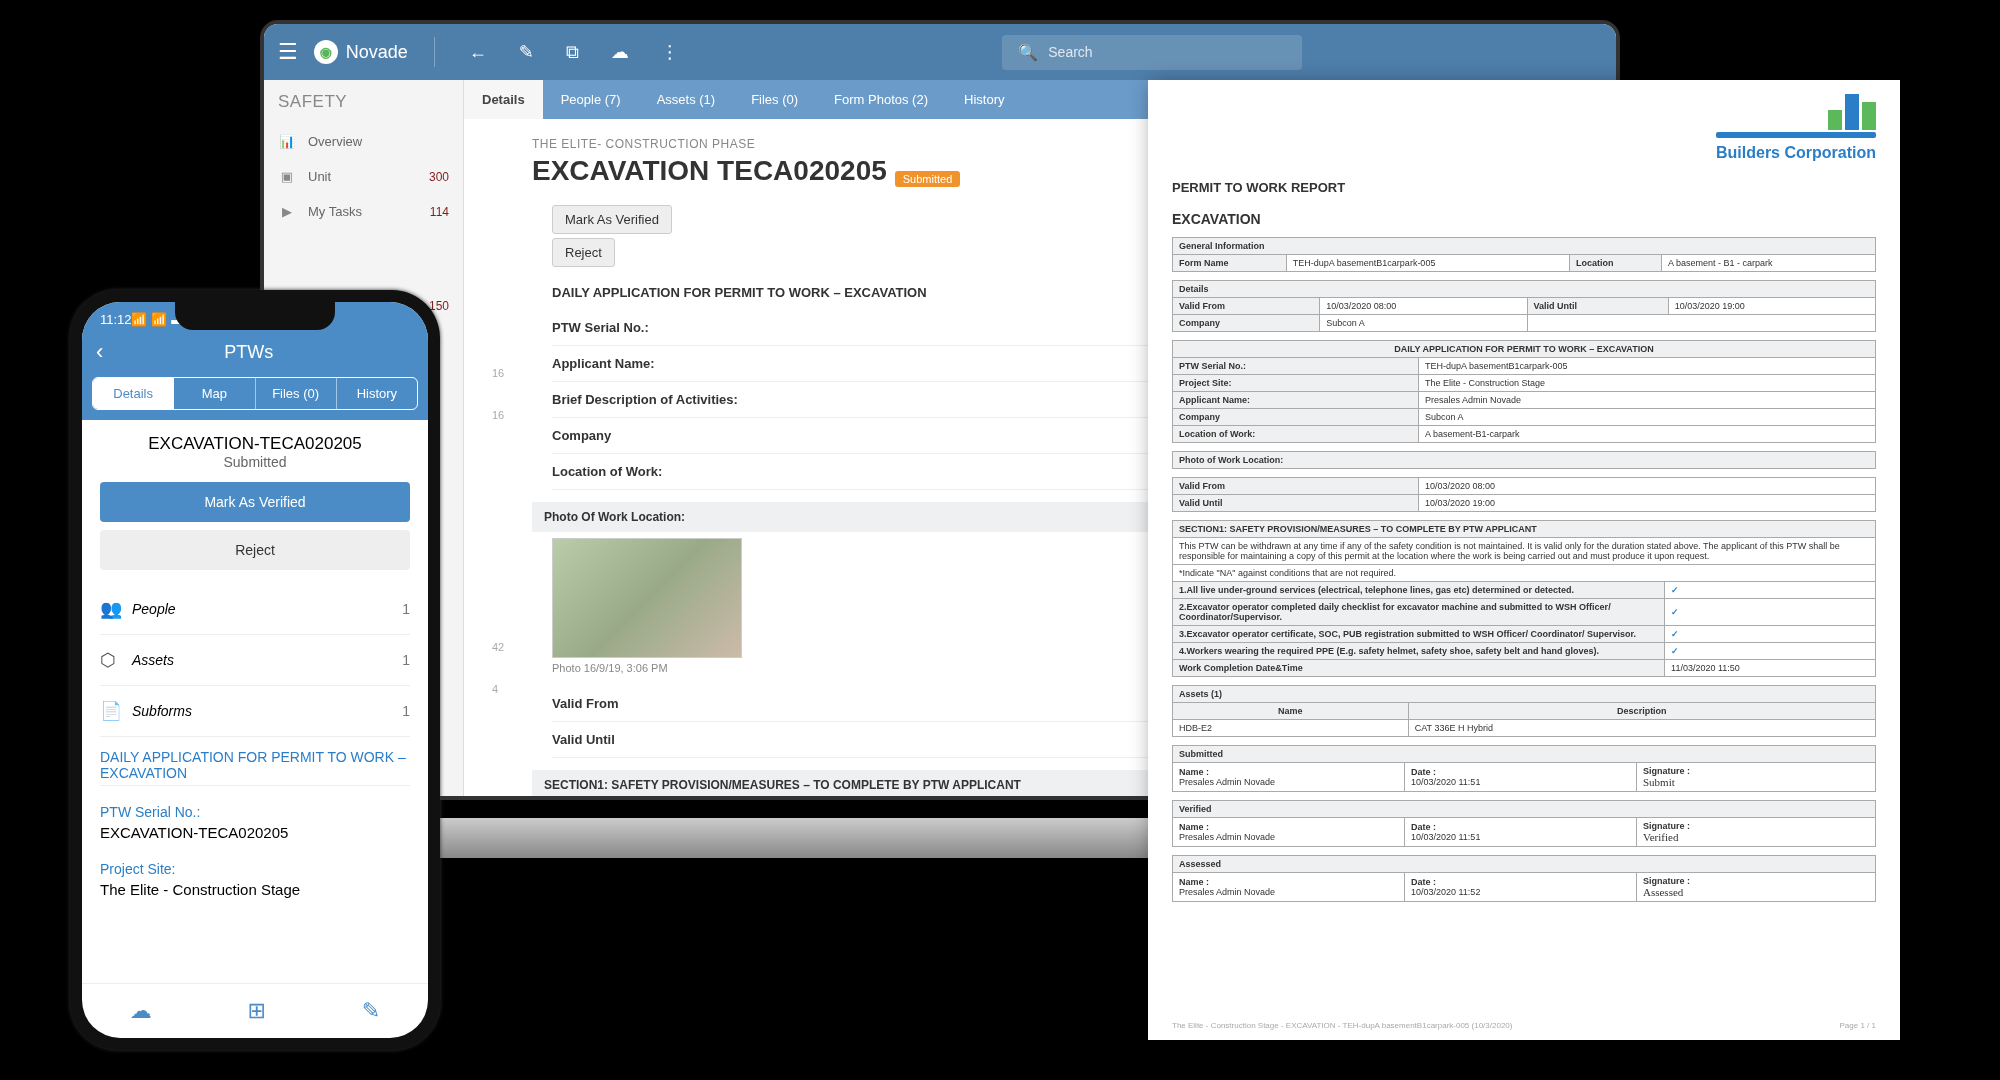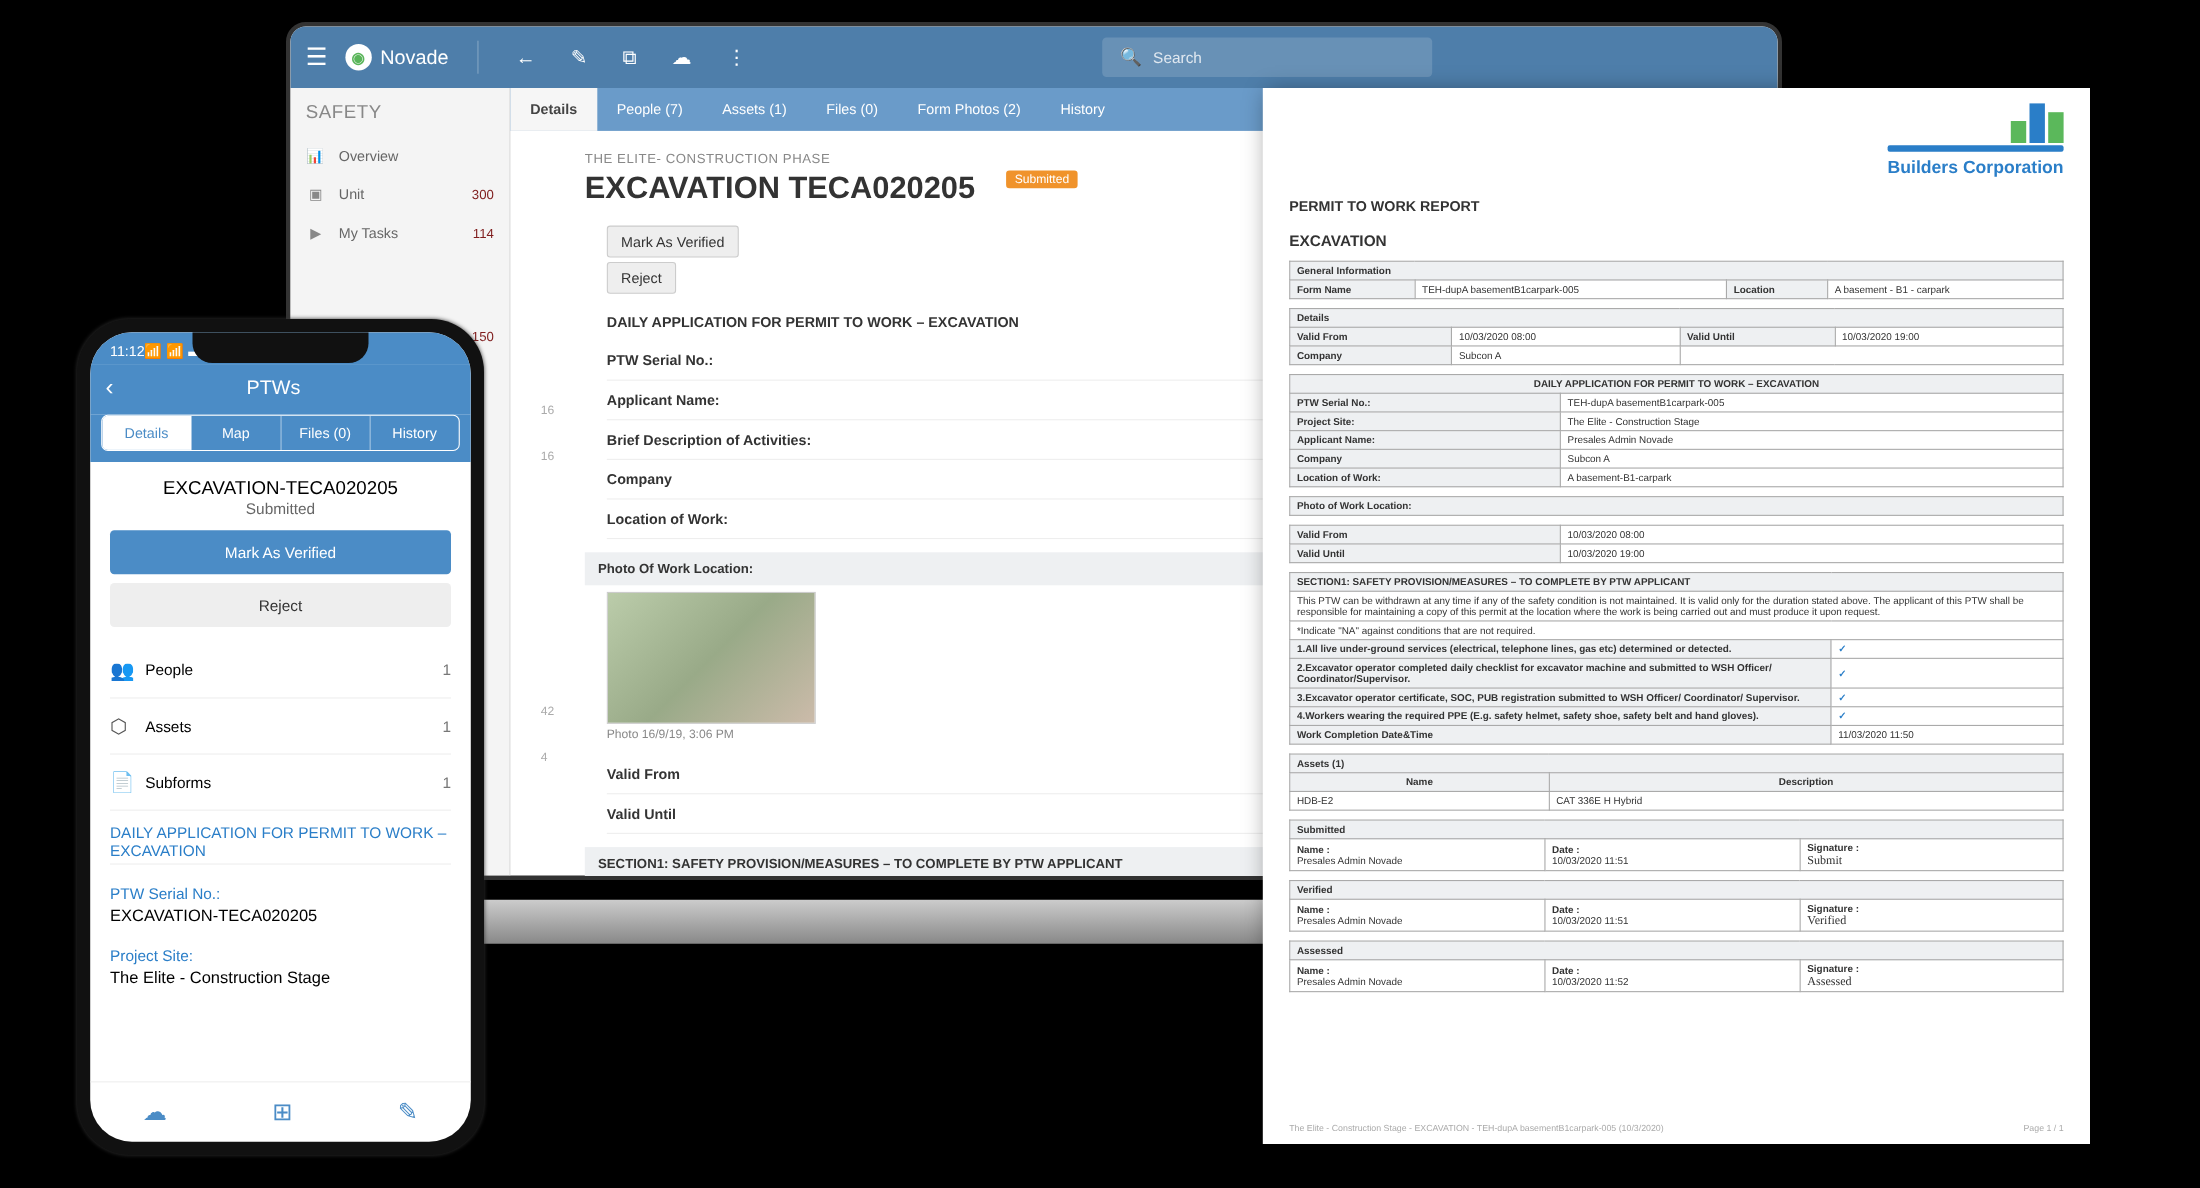--- a/index.html
+++ b/index.html
@@ -31,21 +31,21 @@
 .main-col { flex: 1; display: flex; flex-direction: column; overflow: hidden; }
 .tabs { background: #6a9bc9; display: flex; }
 .tab { padding: 12px 18px; font-size: 13px; color: #fff; cursor: pointer; }
 .tab.active { background: #f6f6f6; color: #444; font-weight: bold; }
 
 .content { flex: 1; overflow-y: auto; padding: 18px 28px; color: #333; display: flex; }
 .gutter { width: 40px; font-size: 11px; color: #aaa; }
 .gutter div { height: 42px; }
 .form-area { flex: 1; }
 .sub-hdr { font-size: 12px; color: #888; letter-spacing: .5px; }
-.title-row { display: flex; align-items: flex-start; gap: 28px; margin: 4px 0 16px; }
+.title-row { display: flex; align-items: flex-end; gap: 8px; margin: 4px 0 16px; }
 .big-title { font-size: 28px; font-weight: bold; }
 .badge-sub { background: #f0932b; color: #fff; font-size: 11px; padding: 2px 8px; border-radius: 3px; }
 .btn-gray { background: #eee; border: 1px solid #ccc; padding: 6px 12px; font-size: 13px; border-radius: 3px; cursor: pointer; display: inline-block; margin: 2px 0; }
 .sec-title { font-weight: bold; font-size: 13px; margin: 16px 0 10px; }
 .row { display: flex; padding: 10px 0; border-bottom: 1px solid #eee; font-size: 13px; }
 .row .lbl { flex: 0 0 240px; font-weight: bold; }
 .row .val { flex: 1; text-align: right; color: #666; }
 .sec-band { background: #eef0f2; padding: 8px 12px; font-size: 12px; font-weight: bold; margin: 12px 0 6px; }
 .photo-box { width: 190px; height: 120px; background: linear-gradient(135deg,#bca,#9a8,#cba); border: 1px solid #ccc; }
 .photo-cap { font-size: 11px; color: #888; margin: 4px 0 12px; }
@@ -63,21 +63,21 @@
 .seg-btn { flex: 1; text-align: center; padding: 8px 0; font-size: 13px; color: #fff; cursor: pointer; border-right: 1px solid rgba(255,255,255,.5); }
 .seg-btn:last-child { border-right: none; }
 .seg-btn.active { background: #fff; color: #4b8cc6; }
 .p-body { flex: 1; overflow-y: auto; padding: 14px 18px; font-size: 14px; }
 .p-title { text-align: center; font-size: 17px; font-weight: 500; }
 .p-status-txt { text-align: center; color: #666; font-size: 14px; margin-bottom: 12px; }
 .p-btn-blue { background: #4b8cc6; color: #fff; text-align: center; padding: 12px; border-radius: 4px; margin-bottom: 8px; cursor: pointer; }
 .p-btn-gray { background: #eee; color: #333; text-align: center; padding: 12px; border-radius: 4px; margin-bottom: 14px; cursor: pointer; }
 .p-row { display: flex; align-items: center; padding: 14px 0; border-bottom: 1px solid #eee; }
 .p-row .ic { width: 32px; color: #555; font-size: 18px; }
-.p-row .lbl { flex: 1; }
+.p-row .lbl { flex: 1; font-style: italic; }
 .p-row .cnt { color: #777; }
 .p-link { color: #2a7ec8; font-size: 14px; padding: 12px 0 4px; }
 .p-subval { font-size: 15px; padding-bottom: 8px; }
 .p-bottom { display: flex; justify-content: space-around; padding: 14px 0; border-top: 1px solid #eee; color: #4b8cc6; font-size: 22px; }
 .p-bottom span { cursor: pointer; }
 
 
 .report { position: absolute; right: 100px; top: 80px; width: 752px; height: 960px; background: #fff; box-shadow: 4px 4px 20px rgba(0,0,0,.4); padding: 20px 24px; font-size: 10px; color: #333; overflow: hidden; }
 .r-logo { position: absolute; right: 24px; top: 14px; text-align: right; }
 .r-logo .bars { display: flex; align-items: flex-end; gap: 3px; justify-content: flex-end; }

